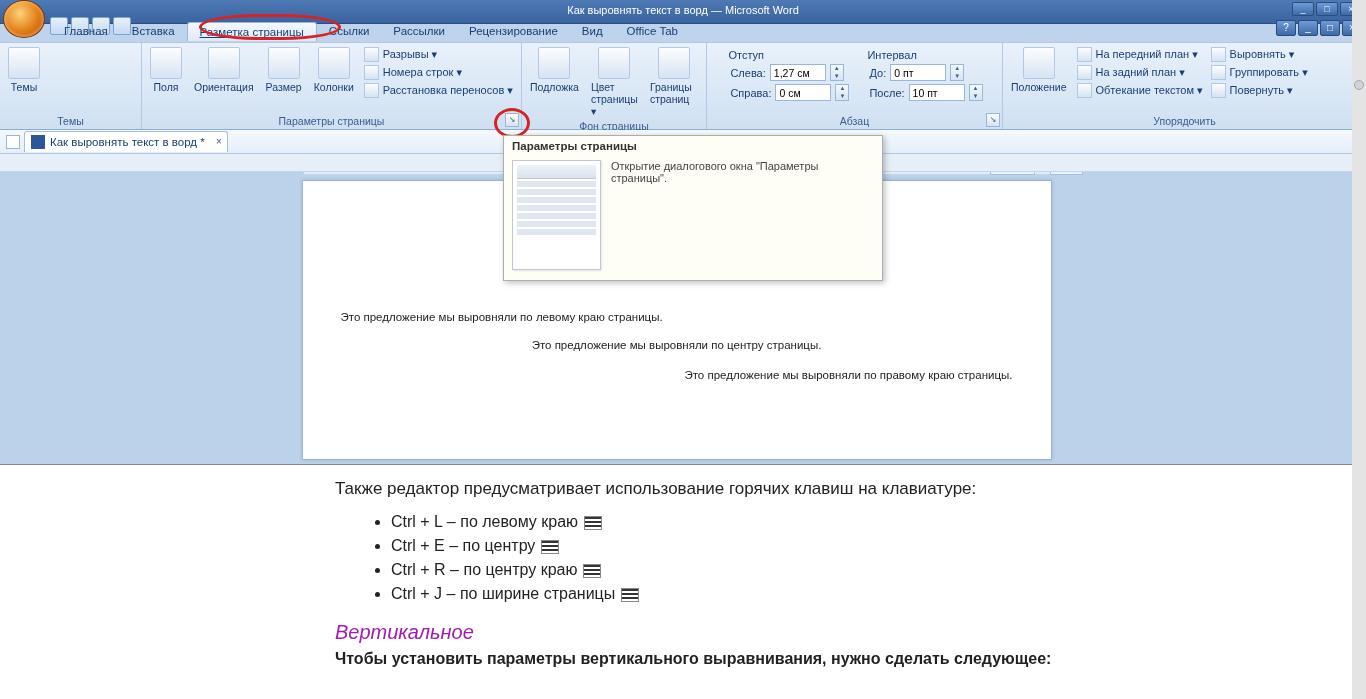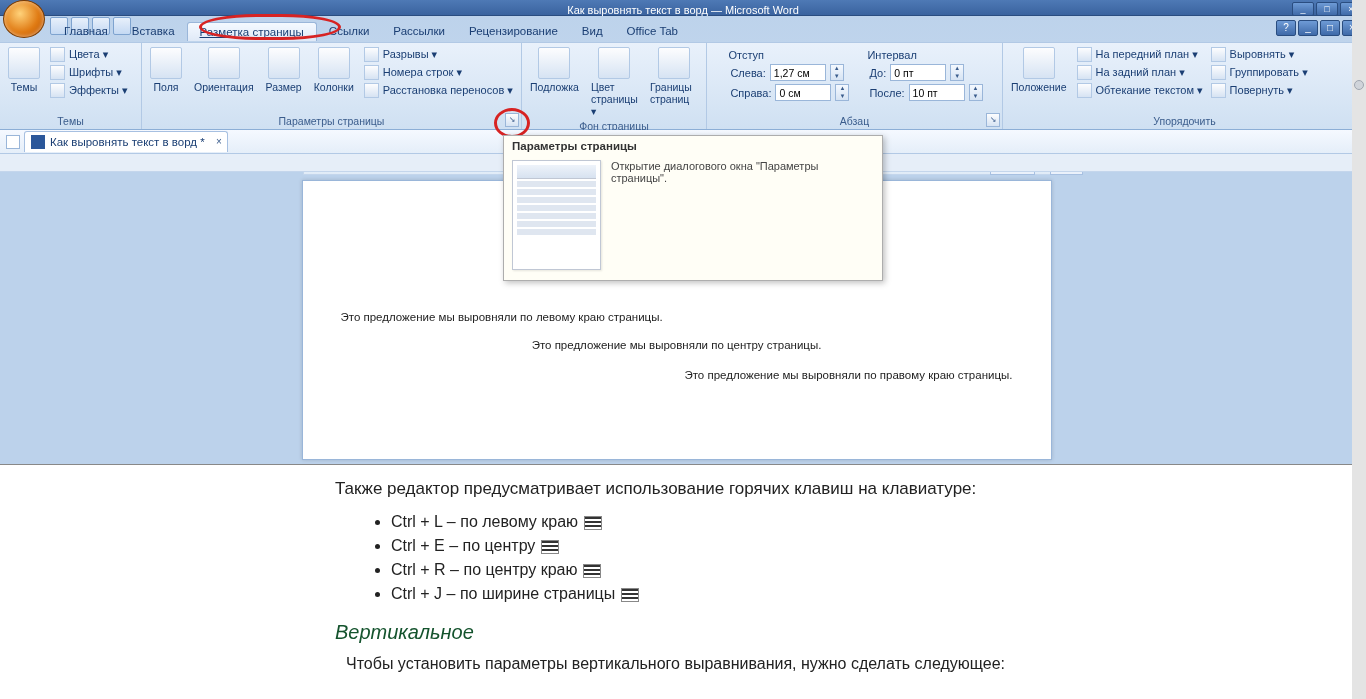--- a/index.html
+++ b/index.html
@@ -1,20 +1,20 @@
 <!DOCTYPE html>
 <html><head>
 <meta charset="utf-8">
 <style>
   * { box-sizing: border-box; font-family: "Segoe UI", Tahoma, sans-serif; }
   html,body{margin:0;padding:0;width:1366px;height:699px;overflow:hidden;background:#fff;}
   
   .word-app{position:relative;width:1366px;height:465px;background:linear-gradient(#bcd2eb,#d9e6f4);border-bottom:1px solid #888;}
   
-  .titlebar{position:absolute;left:0;right:0;top:0;height:16px;background:linear-gradient(#4e79b5,#3a639f);color:#fff;font-size:11px;line-height:20px;text-align:center;border-bottom:1px solid #2a4d80;}
+  .titlebar{position:absolute;left:0;right:0;top:0;height:24px;background:linear-gradient(#4e79b5,#3a639f);color:#fff;font-size:11px;line-height:20px;text-align:center;border-bottom:1px solid #2a4d80;}
   .titlebar .wc{position:absolute;right:4px;top:2px;display:flex;gap:2px;}
   .titlebar .wc div{width:22px;height:14px;background:linear-gradient(#6e9bd6,#3f6aa8);border:1px solid #2a4d80;border-radius:2px;color:#fff;font-size:9px;text-align:center;line-height:12px;}
   
   .qat{position:absolute;left:0;top:0;height:38px;display:flex;align-items:flex-end;}
   .office-btn{width:42px;height:38px;margin:0 3px;border-radius:50%;background:radial-gradient(circle at 40% 35%,#ffd27a,#e07b14 55%,#b34d00);border:1px solid #7a3b00;box-shadow:inset 0 0 4px rgba(255,255,255,.6);}
   .qat-icons{display:flex;gap:3px;margin:0 8px 3px 2px;}
   .qat-icons span{width:18px;height:18px;background:linear-gradient(#e8f0fb,#c4d9f3);border:1px solid #7ea3cf;border-radius:2px;}
   
   .tabstrip{position:absolute;top:20px;left:52px;right:0;height:22px;display:flex;align-items:center;font-size:11.5px;}
   .tabstrip .tab{padding:3px 12px;color:#1a3e73;cursor:default;border-radius:3px 3px 0 0;}
@@ -62,22 +62,22 @@
   .tooltip .tt-body{display:flex;gap:10px;padding:4px 8px 10px 8px;font-size:11px;color:#444;}
   .tooltip .tt-img{width:90px;height:110px;background:#fff;border:1px solid #c0c7d4;box-shadow:1px 1px 2px rgba(0,0,0,.1);display:flex;flex-direction:column;padding:4px;gap:2px;}
   .tooltip .tt-img div{height:6px;background:#dfe6f0;}
   .tooltip .tt-img .tabsim{height:14px;background:linear-gradient(#eef3fa,#d7e2f0);border-bottom:1px solid #c0c7d4;}
   
   .article{position:absolute;top:465px;left:0;right:0;bottom:0;background:#fff;padding:14px 0 0 335px;font-family:Georgia,"Times New Roman",serif;color:#222;}
   .article p.lead{font-size:17px;margin:0 0 14px 0;}
   .article ul{margin:0 0 18px 56px;padding:0;}
   .article li{font-size:16px;margin:6px 0;list-style:disc;}
   .article li .alico{display:inline-block;width:18px;height:14px;vertical-align:middle;margin-left:6px;background:repeating-linear-gradient(to bottom,#333 0,#333 2px,transparent 2px,transparent 4px);border:1px solid #888;}
-  .article h3{font-size:20px;color:#14532d;font-weight:400;margin:14px 0 6px 0;font-style:italic;}
-  .article p.sub{font-size:16px;margin:11px;}
+  .article h3{font-size:20px;color:#a21caf;font-weight:400;margin:14px 0 6px 0;font-style:italic;}
+  .article p.sub{font-size:16px;margin:0;font-weight:bold;}
   
   .right-sliver{position:absolute;top:0;right:0;width:14px;height:699px;background:#e4e4e4;}
   .right-sliver .dot{width:10px;height:10px;border-radius:50%;background:#d0d4da;border:1px solid #a0a6b0;margin:80px auto 0;}
 </style>
 </head>
 <body>
 
 <div class="word-app">
 
   <div class="titlebar">
@@ -118,34 +118,20 @@
   </div>
   <div class="red-circle-tab"></div>
 
   <div class="ribbon">
 
     <div class="group" style="width:142px">
       <div class="body">
         <div class="big">
           <div class="ico"></div>
           <span>Темы</span>
-        </div>
-        <div class="stack">
-          <div class="mini">
-              <span class="ic"></span>
-              <span>Цвета ▾</span>
-            </div>
-          <div class="mini">
-              <span class="ic"></span>
-              <span>Шрифты ▾</span>
-            </div>
-          <div class="mini">
-              <span class="ic"></span>
-              <span>Эффекты ▾</span>
-            </div>
         </div>
       </div>
       <div class="gl">Темы</div>
     </div>
 
     <div class="group" style="width:380px">
       <div class="body">
         <div class="big">
             <div class="ico"></div>
             <span>Поля</span>

